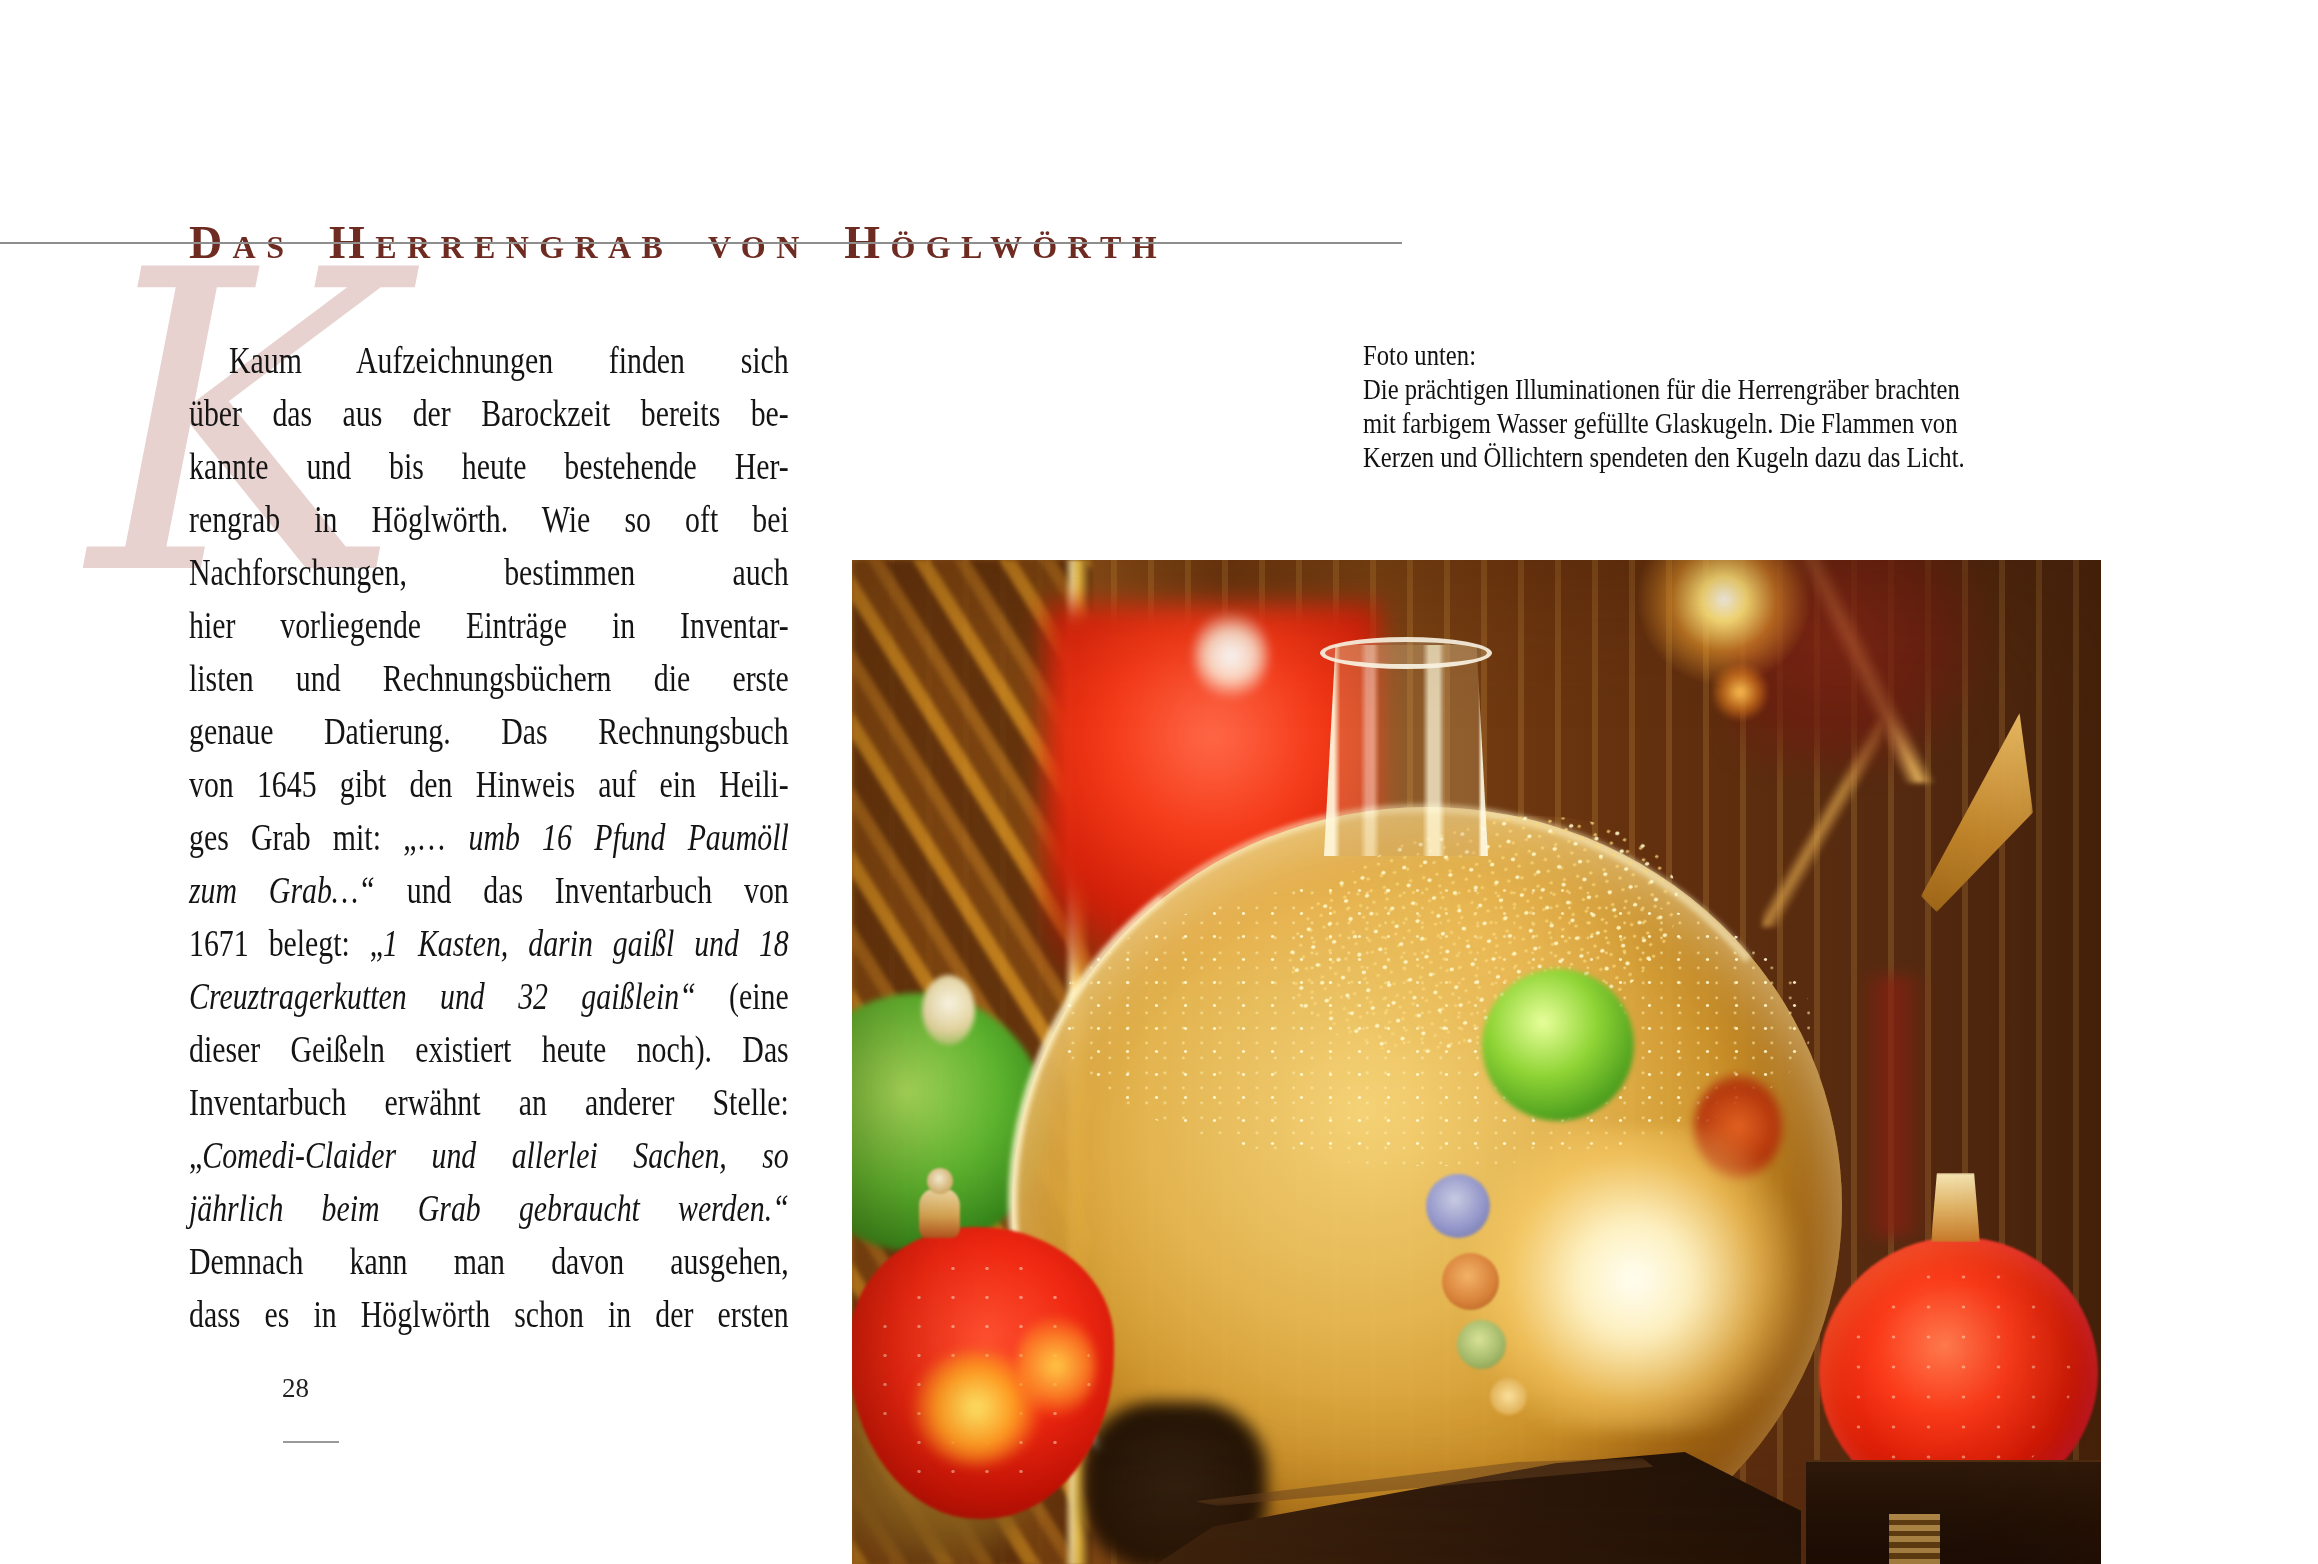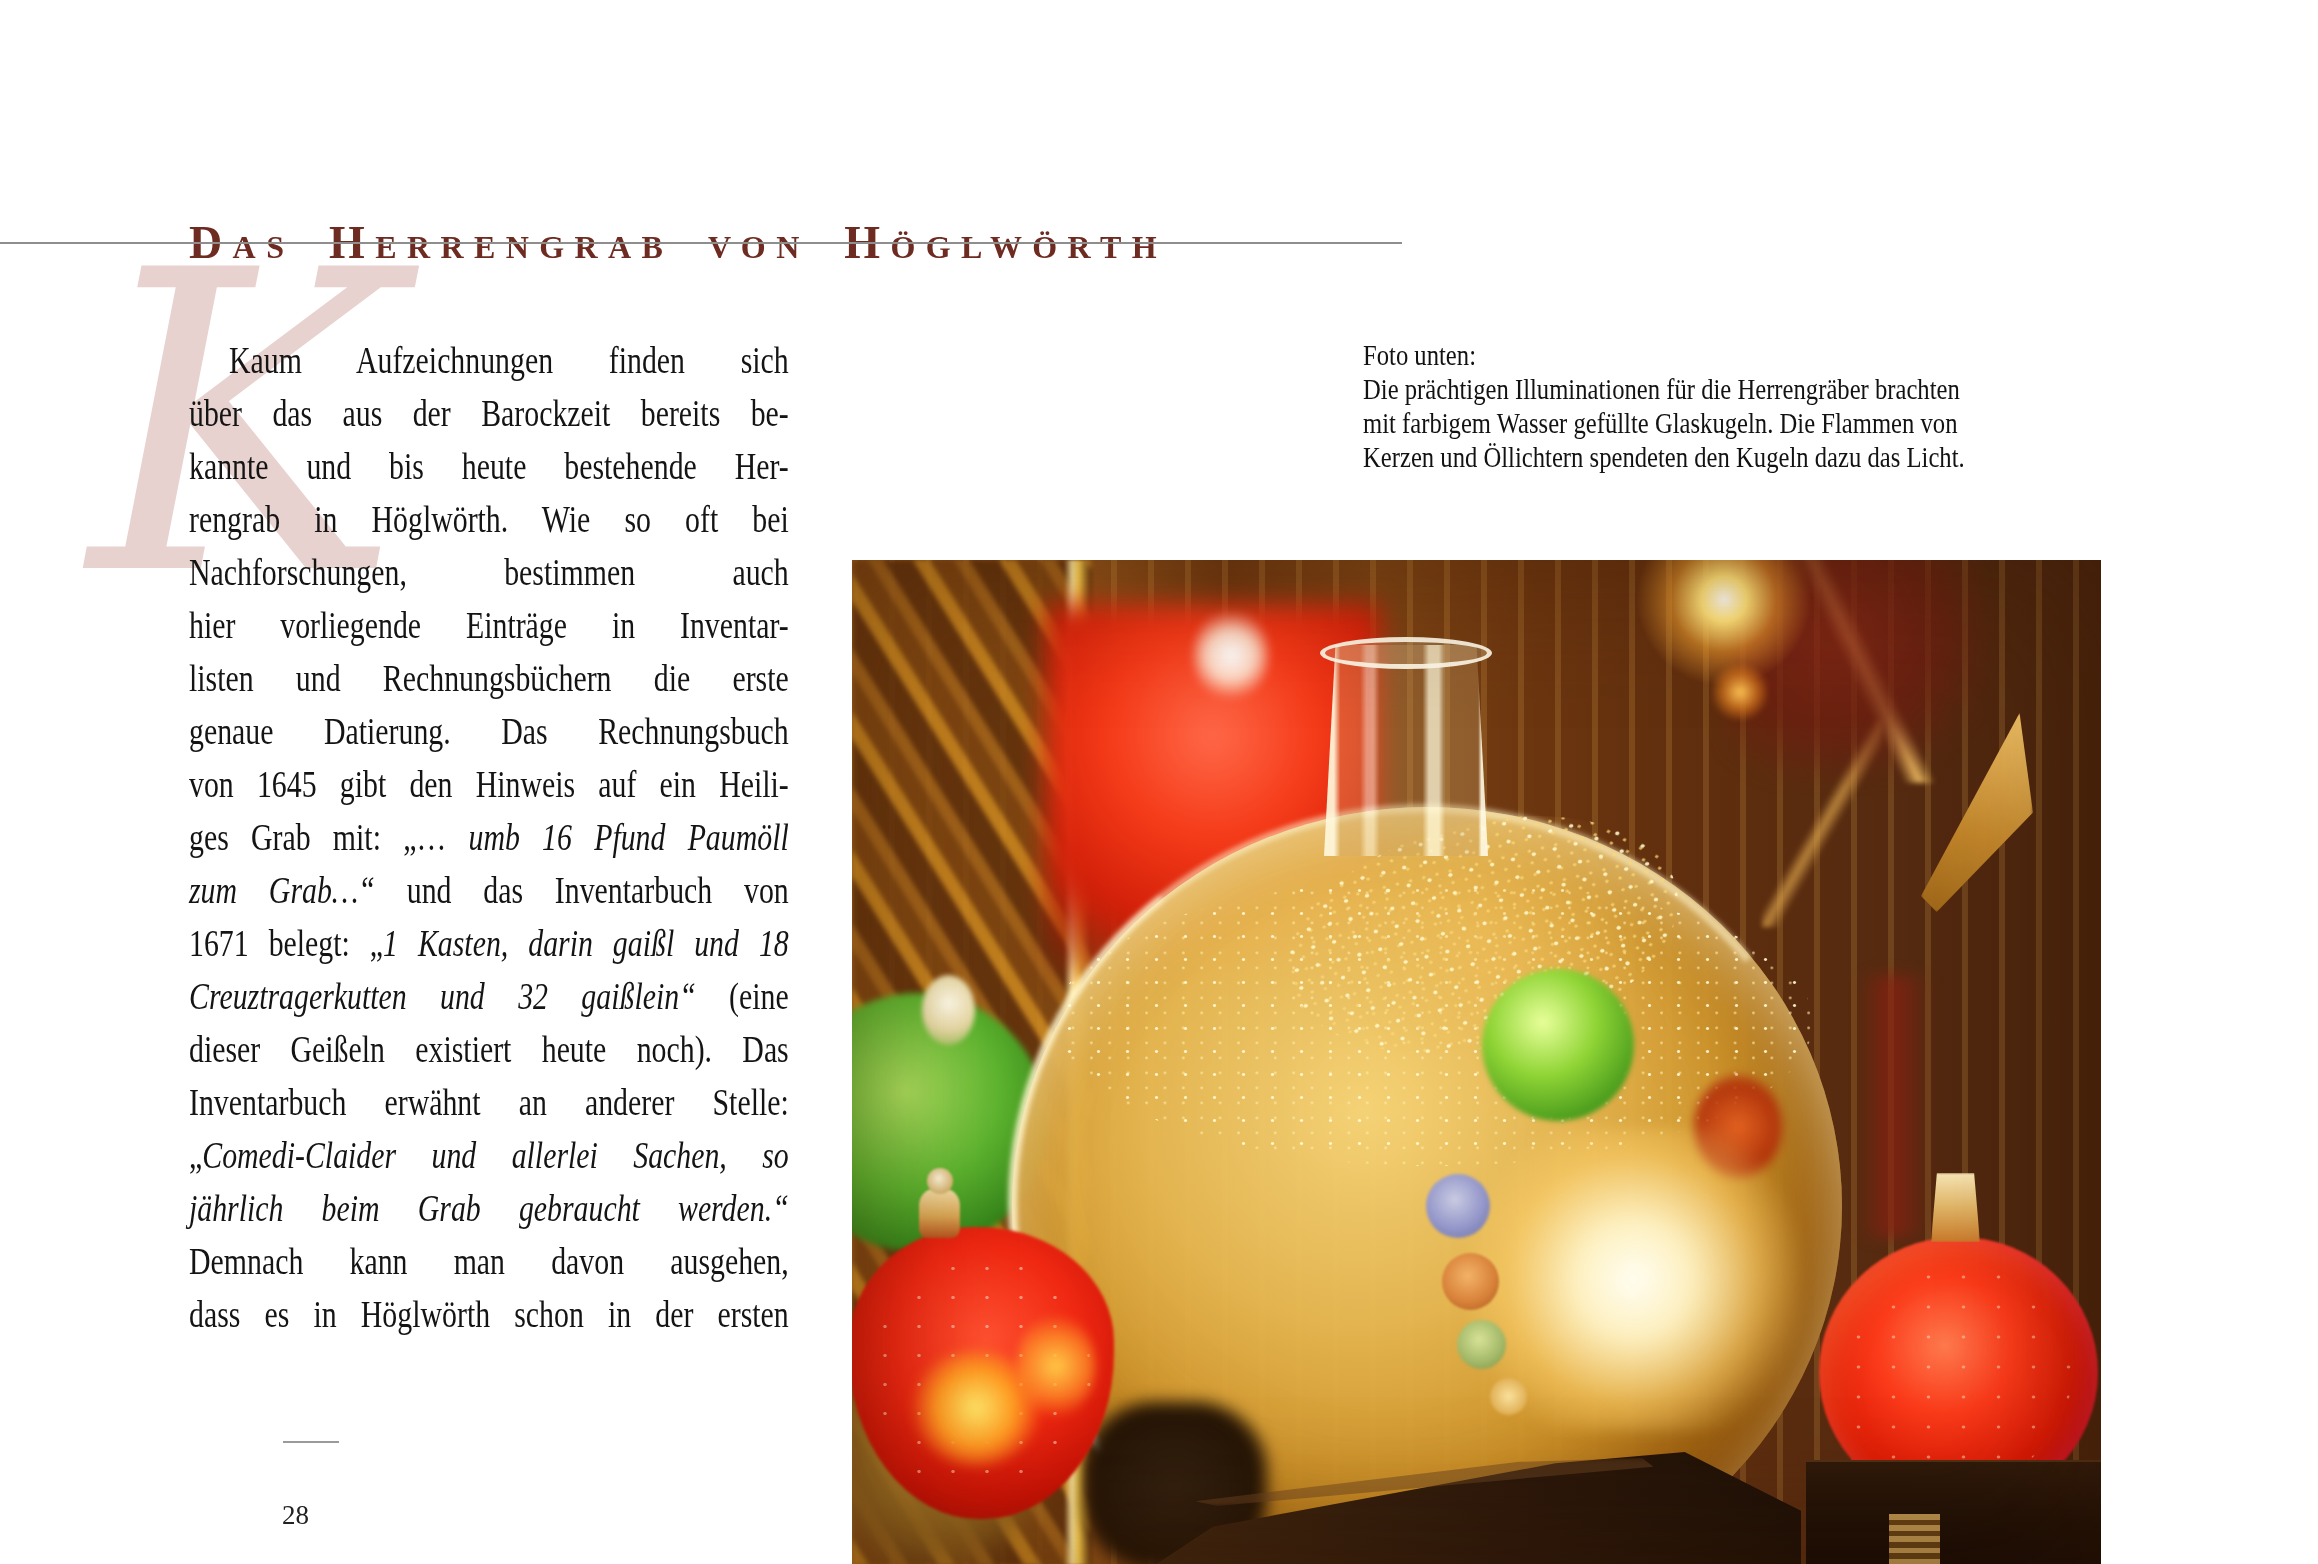--- a/index.html
+++ b/index.html
@@ -24,21 +24,21 @@
   .bline:first-child{padding-left:51px;}
   .it{font-style:italic;}
 
   
   #caption{position:absolute;left:1363px;top:338px;width:866px;z-index:1;
     transform:scaleX(0.85);transform-origin:top left;
     font-size:29px;line-height:34px;color:#121212;}
 
   
   #pgrule{position:absolute;left:283px;top:1441px;width:56px;height:1.6px;background:#9a9a9a;}
-  #pgnum{position:absolute;left:282px;top:1500px;font-size:27px;color:#222;}
+  #pgnum{position:absolute;left:282px;top:1373px;font-size:27px;color:#222;}
 
   
   #photo{position:absolute;left:852px;top:560px;width:1249px;height:1005px;overflow:hidden;
     background:#6e3810;}
   #photo *{position:absolute;}
   .ph-bg{left:0;top:0;width:100%;height:100%;
     background:
       repeating-linear-gradient(90deg, rgba(255,198,92,0.16) 0 5.6px, rgba(0,0,0,0) 5.6px 37px),
       linear-gradient(90deg,#a05e18 0%,#8a4c15 10%,#96561a 17%,#6e3810 30%,#7d4414 42%,#6b350f 55%,#5f2e0e 68%,#542a10 84%,#48230c 100%);}
   .ph-left-tex{left:0;top:0;width:239px;height:100%;opacity:.85;filter:blur(2.4px);

